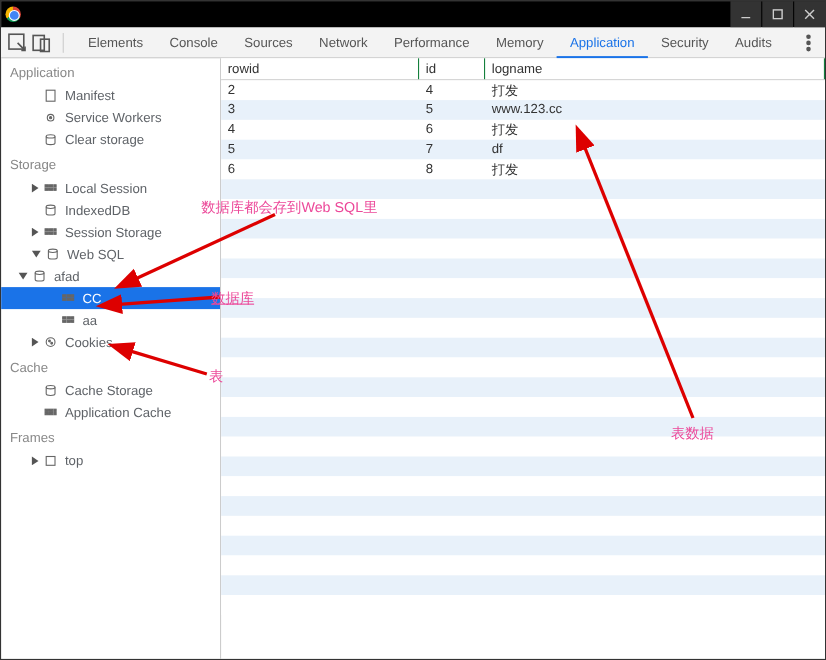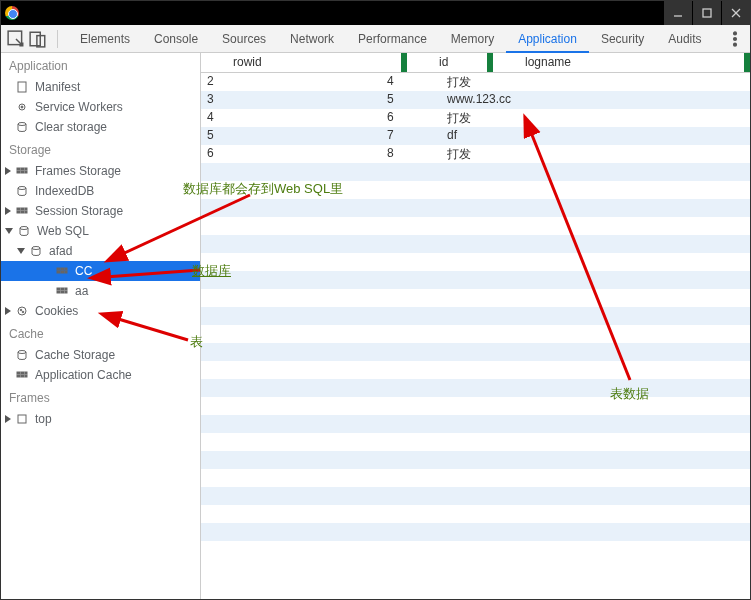--- a/index.html
+++ b/index.html
@@ -25,47 +25,47 @@
   .tab.active { color:#1a73e8; border-bottom:2px solid #1a73e8; }
   .tool-right { display:flex; gap:8px; align-items:center; }
 
   
   .main { flex:1; display:flex; min-height:0; }
 
   
   .sidebar { width: 200px; border-right:1px solid #ccc; overflow-y:auto; font-size:12px; color:#5f6368; }
   .side-group { padding: 6px 0 4px 8px; color:#888; }
   .side-item { height:20px; display:flex; align-items:center; padding-left:20px; cursor:pointer; white-space:nowrap; }
-  .side-item.l1 { padding-left:4px; }
+  .side-item.l1 { padding-left:28px; }
   .side-item.l2 { padding-left:16px; }
   .side-item.l3 { padding-left:44px; }
   .side-item.selected { background:#1a73e8; color:#fff; }
   .side-item.selected svg { stroke:#fff; fill:#fff; }
   .tri { display:inline-block; width:0; height:0; border-style:solid; margin-right:4px; }
   .tri.closed { border-width:4px 0 4px 6px; border-color:transparent transparent transparent #555; }
   .tri.open { border-width:6px 4px 0 4px; border-color:#555 transparent transparent transparent; }
   .side-item .ic { width:14px; height:14px; margin-right:6px; display:inline-flex; align-items:center; justify-content:center; }
   .side-item .ic svg { stroke:#666; fill:#666; }
   .side-item .lbl { }
 
   
   .grid { flex:1; display:flex; flex-direction:column; font-size:12px; color:#333; position:relative; }
   .ghead { display:flex; height:20px; border-bottom:1px solid #ccc; background:#fff; }
-  .gcol { border-right:6px solid #15803d; padding:2px 6px;margin-left:26px; }
+  .gcol { border-right:1px solid #15803d; padding:2px 6px; }
   .c0 { width:180px; }
   .c1 { width:60px; }
   .c2 { flex:1; }
   .grows { flex:1; overflow:auto; }
   .grow { display:flex; height:18px; }
   .grow:nth-child(even) { background:#e8f1fa; }
   .grow:nth-child(odd) { background:#fff; }
   .gcell { padding:1px 6px; border-right:1px solid transparent; }
 
   
-  .anno { position:absolute; color:#4d7c0f; font-size:13px; pointer-events:none; z-index:50; }
+  .anno { position:absolute; color:#ec4899; font-size:13px; pointer-events:none; z-index:50; }
   svg.arrow { position:absolute; pointer-events:none; z-index:49; }
 </style>
 </head>
 <body>
 
 <div class="window">
 
   <div class="titlebar">
     <div class="titlebar-left">
       <div class="chrome-circle"></div>
@@ -164,21 +164,21 @@
           <span class="ic">
             <svg width="12" height="12" viewBox="0 0 12 12">
               <rect x="1" y="3" width="3" height="2" fill="#666"></rect>
               <rect x="5" y="3" width="3" height="2" fill="#666"></rect>
               <rect x="9" y="3" width="2" height="2" fill="#666"></rect>
               <rect x="1" y="6" width="3" height="2" fill="#666"></rect>
               <rect x="5" y="6" width="3" height="2" fill="#666"></rect>
               <rect x="9" y="6" width="2" height="2" fill="#666"></rect>
             </svg>
           </span>
-          <span class="lbl">Frames Storage</span>
+          <span class="lbl">Local Session</span>
         </div>
         <div class="side-item l1">
           <span style="width:10px;display:inline-block"></span>
           <span class="ic">
             <svg width="12" height="12" viewBox="0 0 12 12">
               <ellipse cx="6" cy="3" rx="4" ry="1.5" fill="none" stroke="#666"></ellipse>
               <path d="M2 3 V9 A4 1.5 0 0 0 10 9 V3" fill="none" stroke="#666"></path>
             </svg>
           </span>
           <span class="lbl">IndexedDB</span>

